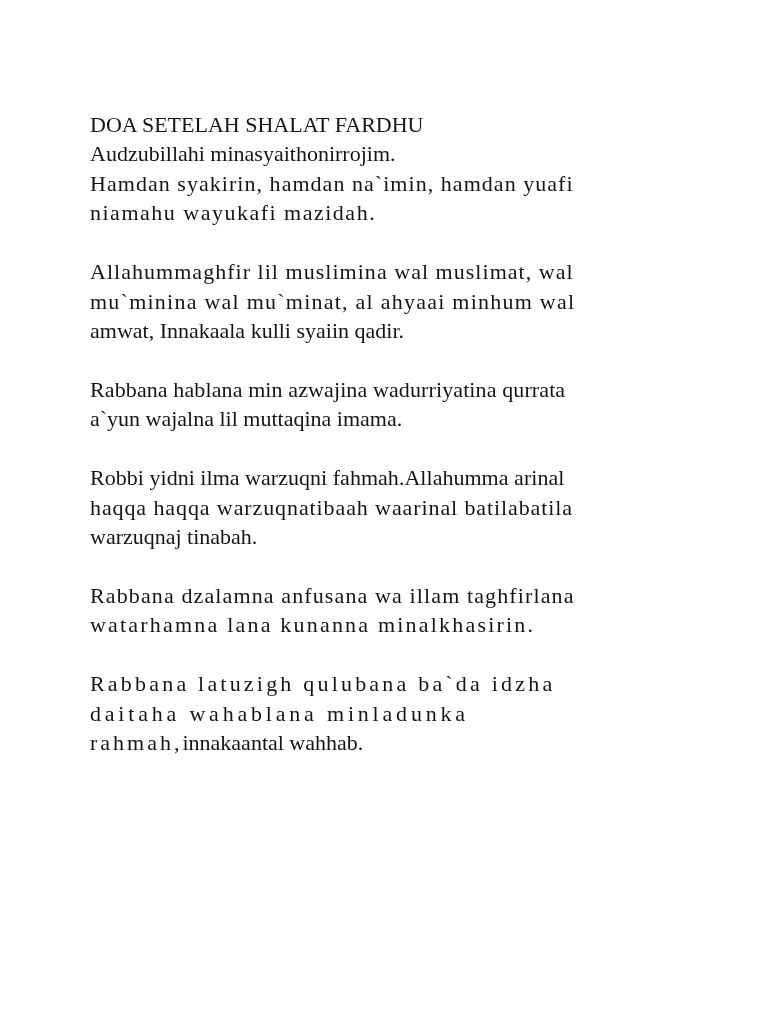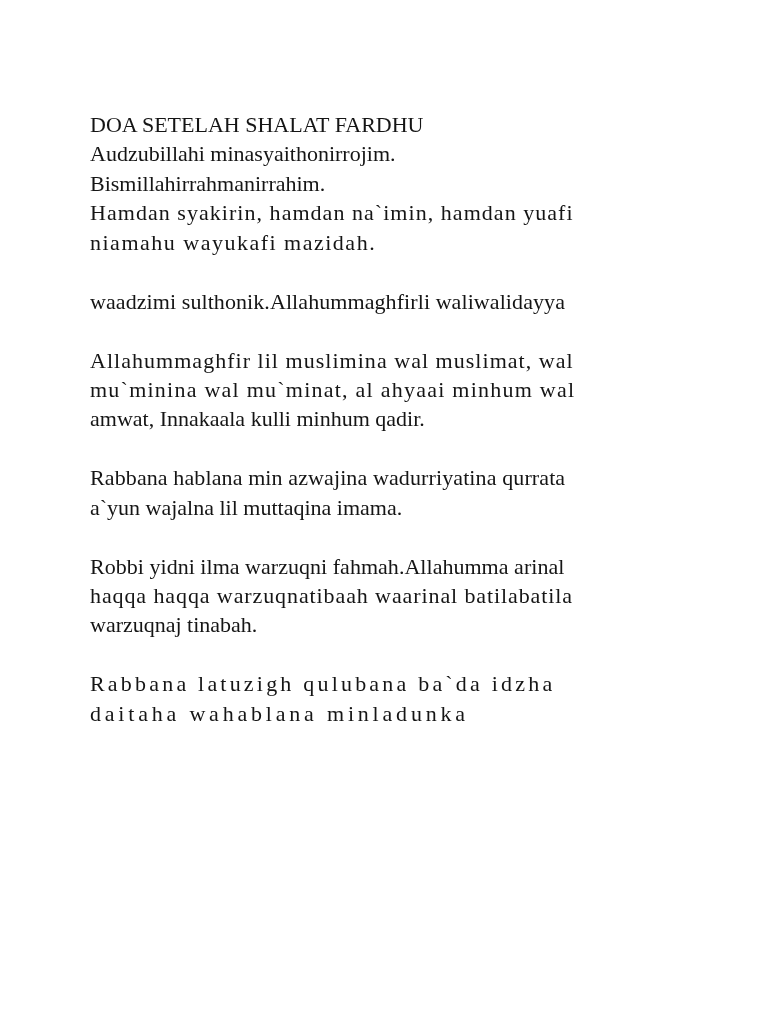--- a/index.html
+++ b/index.html
@@ -40,39 +40,42 @@
   }
 </style>
 </head>
 <body>
 
 <div class="page">
   <div class="content">
       <div class="para">
         <div class="line"><span class="seg">DOA SETELAH SHALAT FARDHU</span></div>
         <div class="line"><span class="seg">Audzubillahi minasyaithonirrojim.</span></div>
-        <div class="line"><span class="seg">Bismillahirrahmanirrahim.</span></div>
         <div class="line"><span class="seg" style="letter-spacing: 1.04px;">Hamdan syakirin, hamdan na`imin, hamdan yuafi</span></div>
         <div class="line"><span class="seg" style="letter-spacing: 1.5px; text-align: center;">niamahu wayukafi mazidah.</span></div>
       </div>
       <div class="para">
-        <div class="line"><span class="seg" style="letter-spacing: 0.08px;">waadzimi sulthonik.Allahummaghfirli waliwalidayya</span></div>
       </div>
       <div class="para">
         <div class="line"><span class="seg" style="letter-spacing: 1.03px; font-family: Liberation Serif, serif;">Allahummaghfir lil muslimina wal muslimat, wal</span></div>
         <div class="line"><span class="seg" style="letter-spacing: 1.24px;">mu`minina wal mu`minat, al ahyaai minhum wal</span></div>
-        <div class="line"><span class="seg">amwat, Innakaala kulli minhum qadir.</span></div>
+        <div class="line"><span class="seg">amwat, Innakaala kulli syaiin qadir.</span></div>
       </div>
       <div class="para">
         <div class="line"><span class="seg" style="letter-spacing: 0.11px;">Rabbana hablana min azwajina wadurriyatina qurrata</span></div>
         <div class="line"><span class="seg">a`yun wajalna lil muttaqina imama.</span></div>
       </div>
       <div class="para">
         <div class="line"><span class="seg" style="letter-spacing: 0.03px;">Robbi yidni ilma warzuqni fahmah.Allahumma arinal</span></div>
         <div class="line"><span class="seg" style="letter-spacing: 0.9px; text-align: center;">haqqa haqqa warzuqnatibaah waarinal batilabatila</span></div>
         <div class="line"><span class="seg">warzuqnaj tinabah.</span></div>
       </div>
       <div class="para">
+        <div class="line"><span class="seg" style="letter-spacing: 1.12px;">Rabbana dzalamna anfusana wa illam taghfirlana</span></div>
+        <div class="line"><span class="seg" style="letter-spacing: 2.2px;">watarhamna lana kunanna minalkhasirin.</span></div>
+      </div>
+      <div class="para">
         <div class="line"><span class="seg" style="letter-spacing: 3.2px;">Rabbana latuzigh qulubana ba`da idzha</span></div>
         <div class="line"><span class="seg" style="letter-spacing: 3.8px;">daitaha wahablana minladunka</span></div>
+        <div class="line"><span class="seg" style="letter-spacing: 3px;">rahmah,</span><span class="seg">innakaantal wahhab.</span></div>
       </div>
     </div>
 </div>
 
 </body></html>

